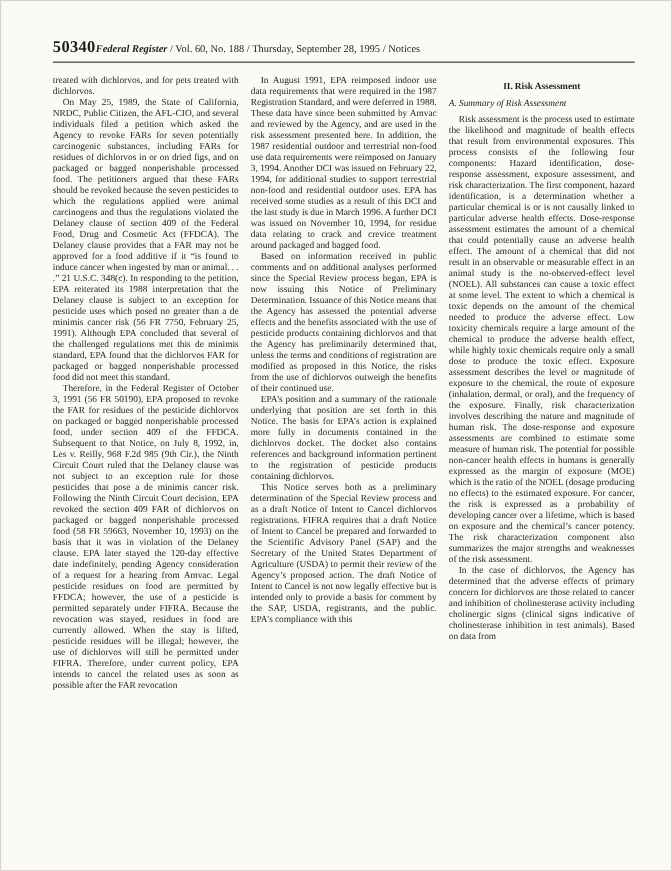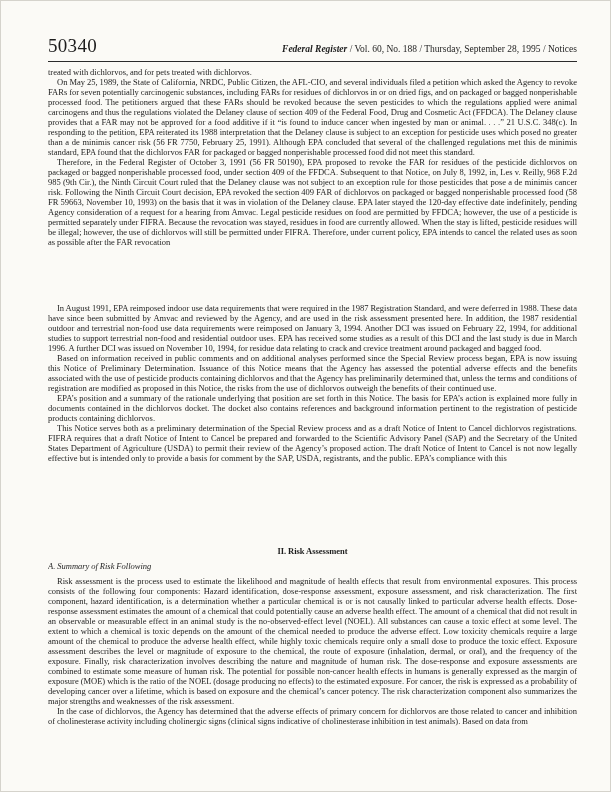--- a/index.html
+++ b/index.html
@@ -21,48 +21,47 @@
     position: absolute;
     top: 34px;
     left: 47px;
     right: 33px;
   }
   .header-row {
     display: flex;
     align-items: baseline;
   }
   .page-number {
-    font-weight: normal;
-    font-size: 19px;
+    font-weight: bold;
+    font-size: 15px;
     letter-spacing: 0.3px;
   }
   .journal-line {
     flex: 1;
-    text-align: right;
+    text-align: left;
     font-size: 9.5px;
     white-space: nowrap;
   }
   .journal-title {
     font-weight: bold;
     font-style: italic;
   }
   .header-rule {
     margin-top: 4px;
     border-bottom: 1.6px solid #2b2b2b;
   }
   .page-body {
     position: absolute;
     top: 66px;
     left: 47px;
     right: 33px;
     bottom: 26px;
     display: flex;
     gap: 11px;
     overflow: hidden;
-    flex-direction: column;
   }
   .text-column {
     flex: 1;
     min-width: 0;
     font-size: 8.5px;
     line-height: 10px;
     text-align: justify;
     hyphens: auto;
     -webkit-hyphens: auto;
     word-spacing: -0.2px;
@@ -102,19 +101,19 @@
         <p class="para indent">Therefore, in the Federal Register of October 3, 1991 (56 FR 50190), EPA proposed to revoke the FAR for residues of the pesticide dichlorvos on packaged or bagged nonperishable processed food, under section 409 of the FFDCA. Subsequent to that Notice, on July 8, 1992, in, Les v. Reilly, 968 F.2d 985 (9th Cir.), the Ninth Circuit Court ruled that the Delaney clause was not subject to an exception rule for those pesticides that pose a de minimis cancer risk. Following the Ninth Circuit Court decision, EPA revoked the section 409 FAR of dichlorvos on packaged or bagged nonperishable processed food (58 FR 59663, November 10, 1993) on the basis that it was in violation of the Delaney clause. EPA later stayed the 120-day effective date indefinitely, pending Agency consideration of a request for a hearing from Amvac. Legal pesticide residues on food are permitted by FFDCA; however, the use of a pesticide is permitted separately under FIFRA. Because the revocation was stayed, residues in food are currently allowed. When the stay is lifted, pesticide residues will be illegal; however, the use of dichlorvos will still be permitted under FIFRA. Therefore, under current policy, EPA intends to cancel the related uses as soon as possible after the FAR revocation</p>
       </div>
     <div class="text-column">
         <p class="para indent">In August 1991, EPA reimposed indoor use data requirements that were required in the 1987 Registration Standard, and were deferred in 1988. These data have since been submitted by Amvac and reviewed by the Agency, and are used in the risk assessment presented here. In addition, the 1987 residential outdoor and terrestrial non-food use data requirements were reimposed on January 3, 1994. Another DCI was issued on February 22, 1994, for additional studies to support terrestrial non-food and residential outdoor uses. EPA has received some studies as a result of this DCI and the last study is due in March 1996. A further DCI was issued on November 10, 1994, for residue data relating to crack and crevice treatment around packaged and bagged food.</p>
         <p class="para indent">Based on information received in public comments and on additional analyses performed since the Special Review process began, EPA is now issuing this Notice of Preliminary Determination. Issuance of this Notice means that the Agency has assessed the potential adverse effects and the benefits associated with the use of pesticide products containing dichlorvos and that the Agency has preliminarily determined that, unless the terms and conditions of registration are modified as proposed in this Notice, the risks from the use of dichlorvos outweigh the benefits of their continued use.</p>
         <p class="para indent">EPA’s position and a summary of the rationale underlying that position are set forth in this Notice. The basis for EPA’s action is explained more fully in documents contained in the dichlorvos docket. The docket also contains references and background information pertinent to the registration of pesticide products containing dichlorvos.</p>
         <p class="para indent">This Notice serves both as a preliminary determination of the Special Review process and as a draft Notice of Intent to Cancel dichlorvos registrations. FIFRA requires that a draft Notice of Intent to Cancel be prepared and forwarded to the Scientific Advisory Panel (SAP) and the Secretary of the United States Department of Agriculture (USDA) to permit their review of the Agency’s proposed action. The draft Notice of Intent to Cancel is not now legally effective but is intended only to provide a basis for comment by the SAP, USDA, registrants, and the public. EPA’s compliance with this</p>
       </div>
     <div class="text-column">
         <p class="heading">II. Risk Assessment</p>
-        <p class="subheading">A. Summary of Risk Following</p>
+        <p class="subheading">A. Summary of Risk Assessment</p>
         <p class="para indent">Risk assessment is the process used to estimate the likelihood and magnitude of health effects that result from environmental exposures. This process consists of the following four components: Hazard identification, dose-response assessment, exposure assessment, and risk characterization. The first component, hazard identification, is a determination whether a particular chemical is or is not causally linked to particular adverse health effects. Dose-response assessment estimates the amount of a chemical that could potentially cause an adverse health effect. The amount of a chemical that did not result in an observable or measurable effect in an animal study is the no-observed-effect level (NOEL). All substances can cause a toxic effect at some level. The extent to which a chemical is toxic depends on the amount of the chemical needed to produce the adverse effect. Low toxicity chemicals require a large amount of the chemical to produce the adverse health effect, while highly toxic chemicals require only a small dose to produce the toxic effect. Exposure assessment describes the level or magnitude of exposure to the chemical, the route of exposure (inhalation, dermal, or oral), and the frequency of the exposure. Finally, risk characterization involves describing the nature and magnitude of human risk. The dose-response and exposure assessments are combined to estimate some measure of human risk. The potential for possible non-cancer health effects in humans is generally expressed as the margin of exposure (MOE) which is the ratio of the NOEL (dosage producing no effects) to the estimated exposure. For cancer, the risk is expressed as a probability of developing cancer over a lifetime, which is based on exposure and the chemical’s cancer potency. The risk characterization component also summarizes the major strengths and weaknesses of the risk assessment.</p>
         <p class="para indent">In the case of dichlorvos, the Agency has determined that the adverse effects of primary concern for dichlorvos are those related to cancer and inhibition of cholinesterase activity including cholinergic signs (clinical signs indicative of cholinesterase inhibition in test animals). Based on data from</p>
       </div>
   </main>
 
 </div>
 
 </body></html>

